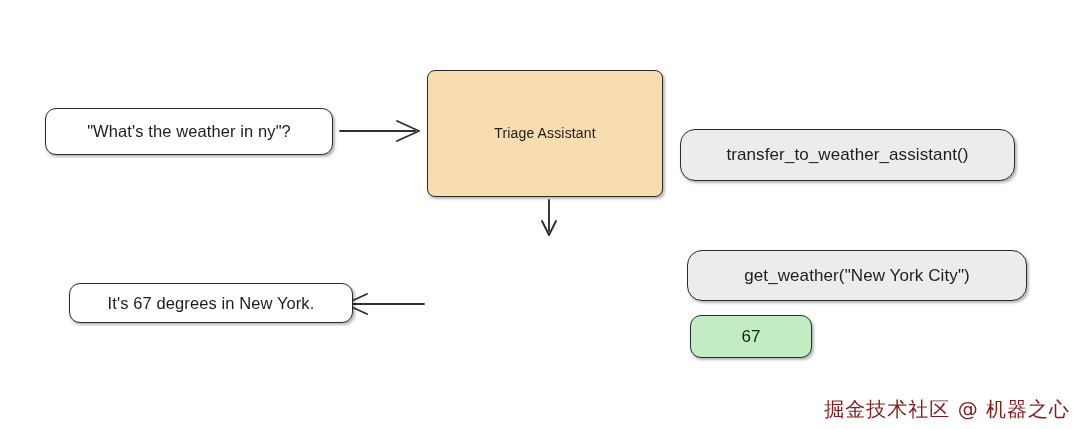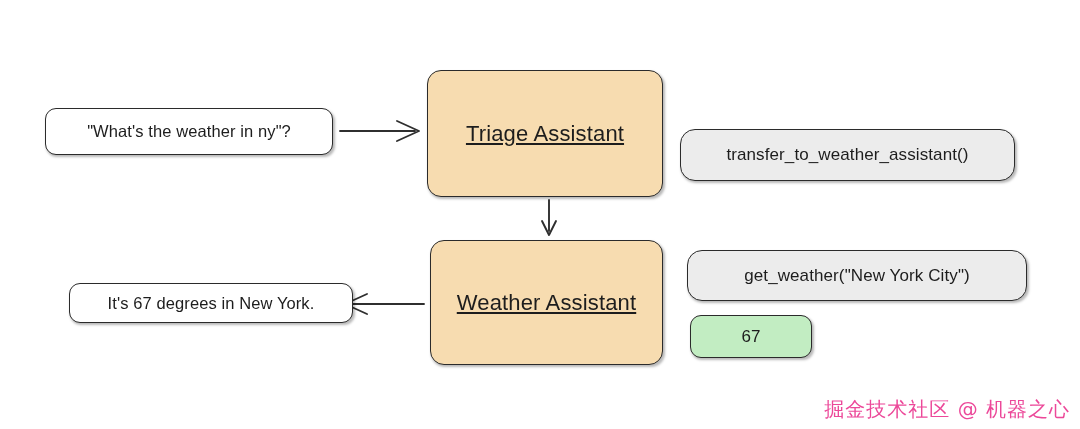--- a/index.html
+++ b/index.html
@@ -36,24 +36,23 @@
   .bubble {
     background: #ffffff;
     border-radius: 11px;
     font-size: 16.5px;
     letter-spacing: 0.1px;
     padding: 0 10px;
   }
 
   
   .agent {
-    border-radius: 14px;
-    font-size: 22px;
+    border-radius: 8px;
+    font-size: 14px;
     letter-spacing: 0.15px;
-    text-decoration: underline;
   }
 
   
   .toolcall {
     border-radius: 15px;
     font-size: 17px;
     letter-spacing: 0.1px;
     padding: 0 12px;
   }
 
@@ -78,21 +77,21 @@
   .arrow polyline.head {
     stroke-width: 1.9;
   }
 
   
   #watermark {
     position: absolute;
     right: 10px;
     bottom: 6px;
     font-size: 20px;
-    color: #ec4899;
+    color: #7f1d1d;
     letter-spacing: 1px;
     white-space: nowrap;
     user-select: none;
     font-family: "DejaVu Sans", sans-serif;
   }
 </style>
 </head>
 <body>
 
 <div id="canvas">
@@ -112,23 +111,20 @@
 
   <div class="node toolcall" style="left:680px; top:81px; width:335px; height:52px; background:#ececec;margin-top:48px;">
     <span>transfer_to_weather_assistant()</span>
   </div>
 
   <svg class="arrow" style="left:536px; top:199px; width:26px; height:38px;" viewBox="0 0 26 38">
     <line x1="13" y1="1" x2="13" y2="32"></line>
     <polyline class="head" points="6,22 13,36 20,22"></polyline>
   </svg>
 
-  <div class="node agent" style="left:430px; top:240px; width:233px; height:125px; background:#f7dcb0;">
-    <span>Weather Assistant</span>
-  </div>
 
   <div class="node toolcall" style="left:687px; top:250px; width:340px; height:51px; background:#ececec;">
     <span>get_weather("New York City")</span>
   </div>
 
   <div class="node result" style="left:690px; top:315px; width:122px; height:43px; background:#c2edc2;justify-content:center;">
     <span>67</span>
   </div>
 
   <svg class="arrow" style="left:340px; top:291px; width:86px; height:26px;" viewBox="0 0 86 26">

